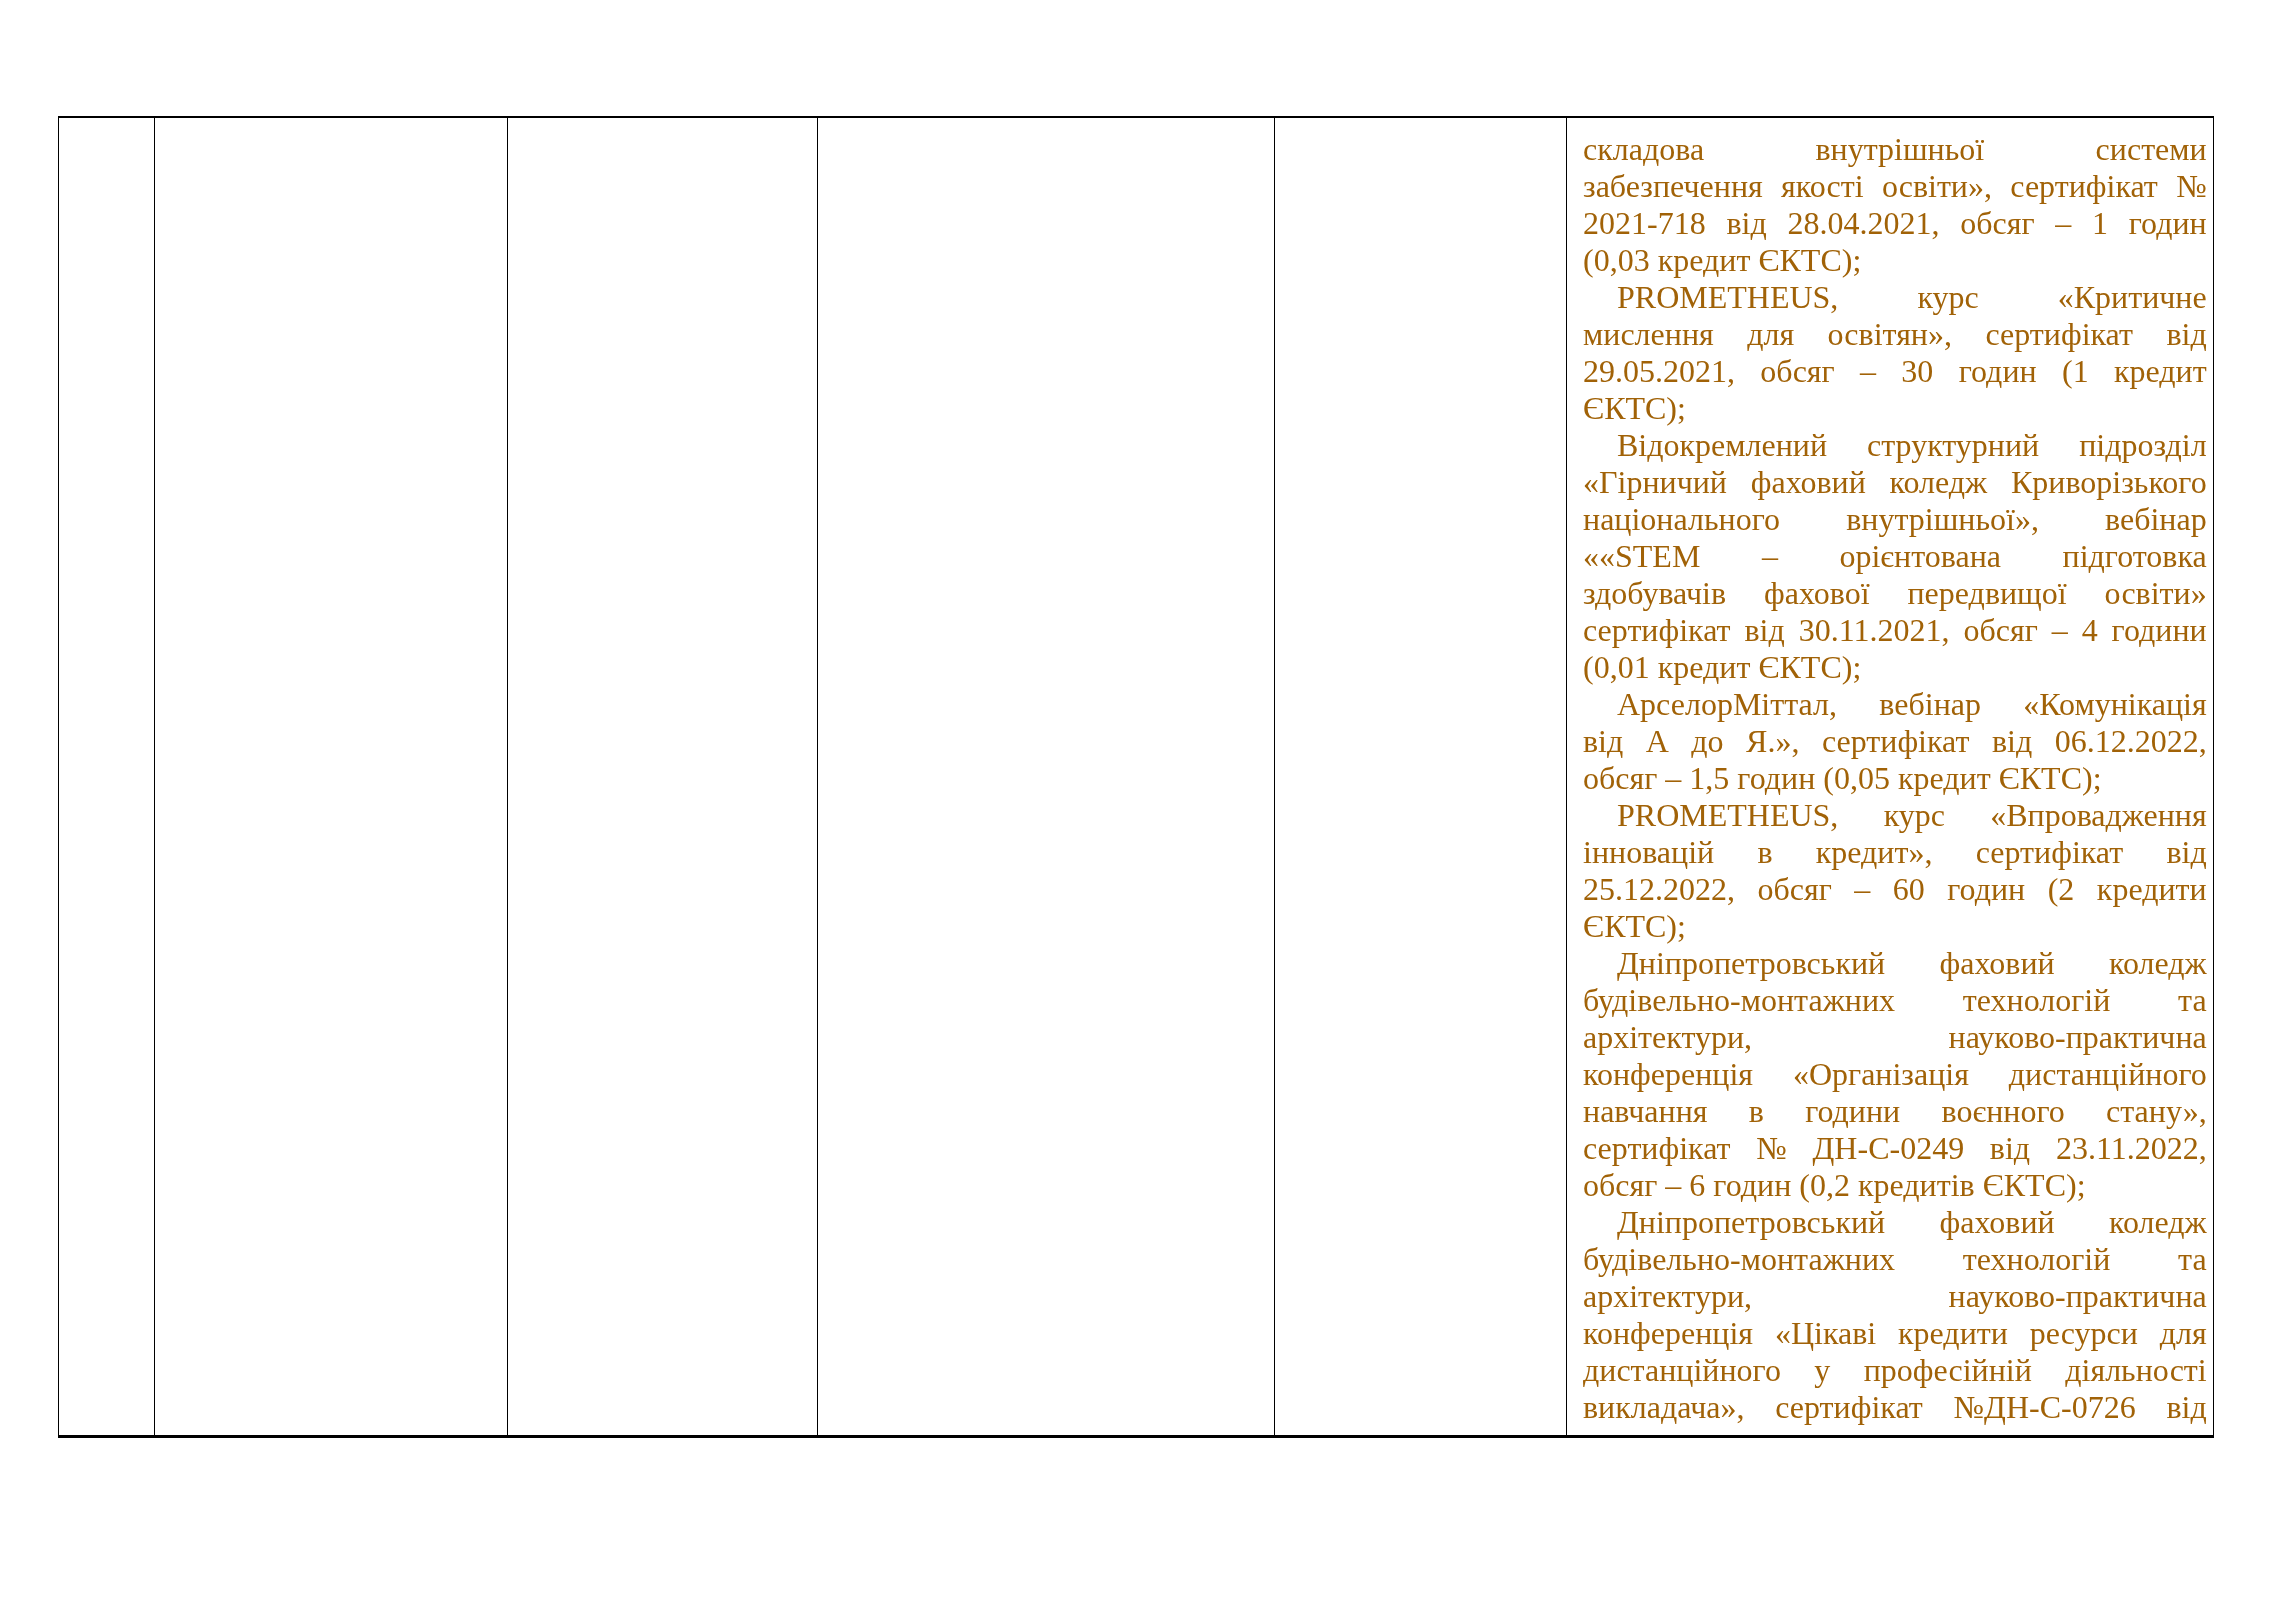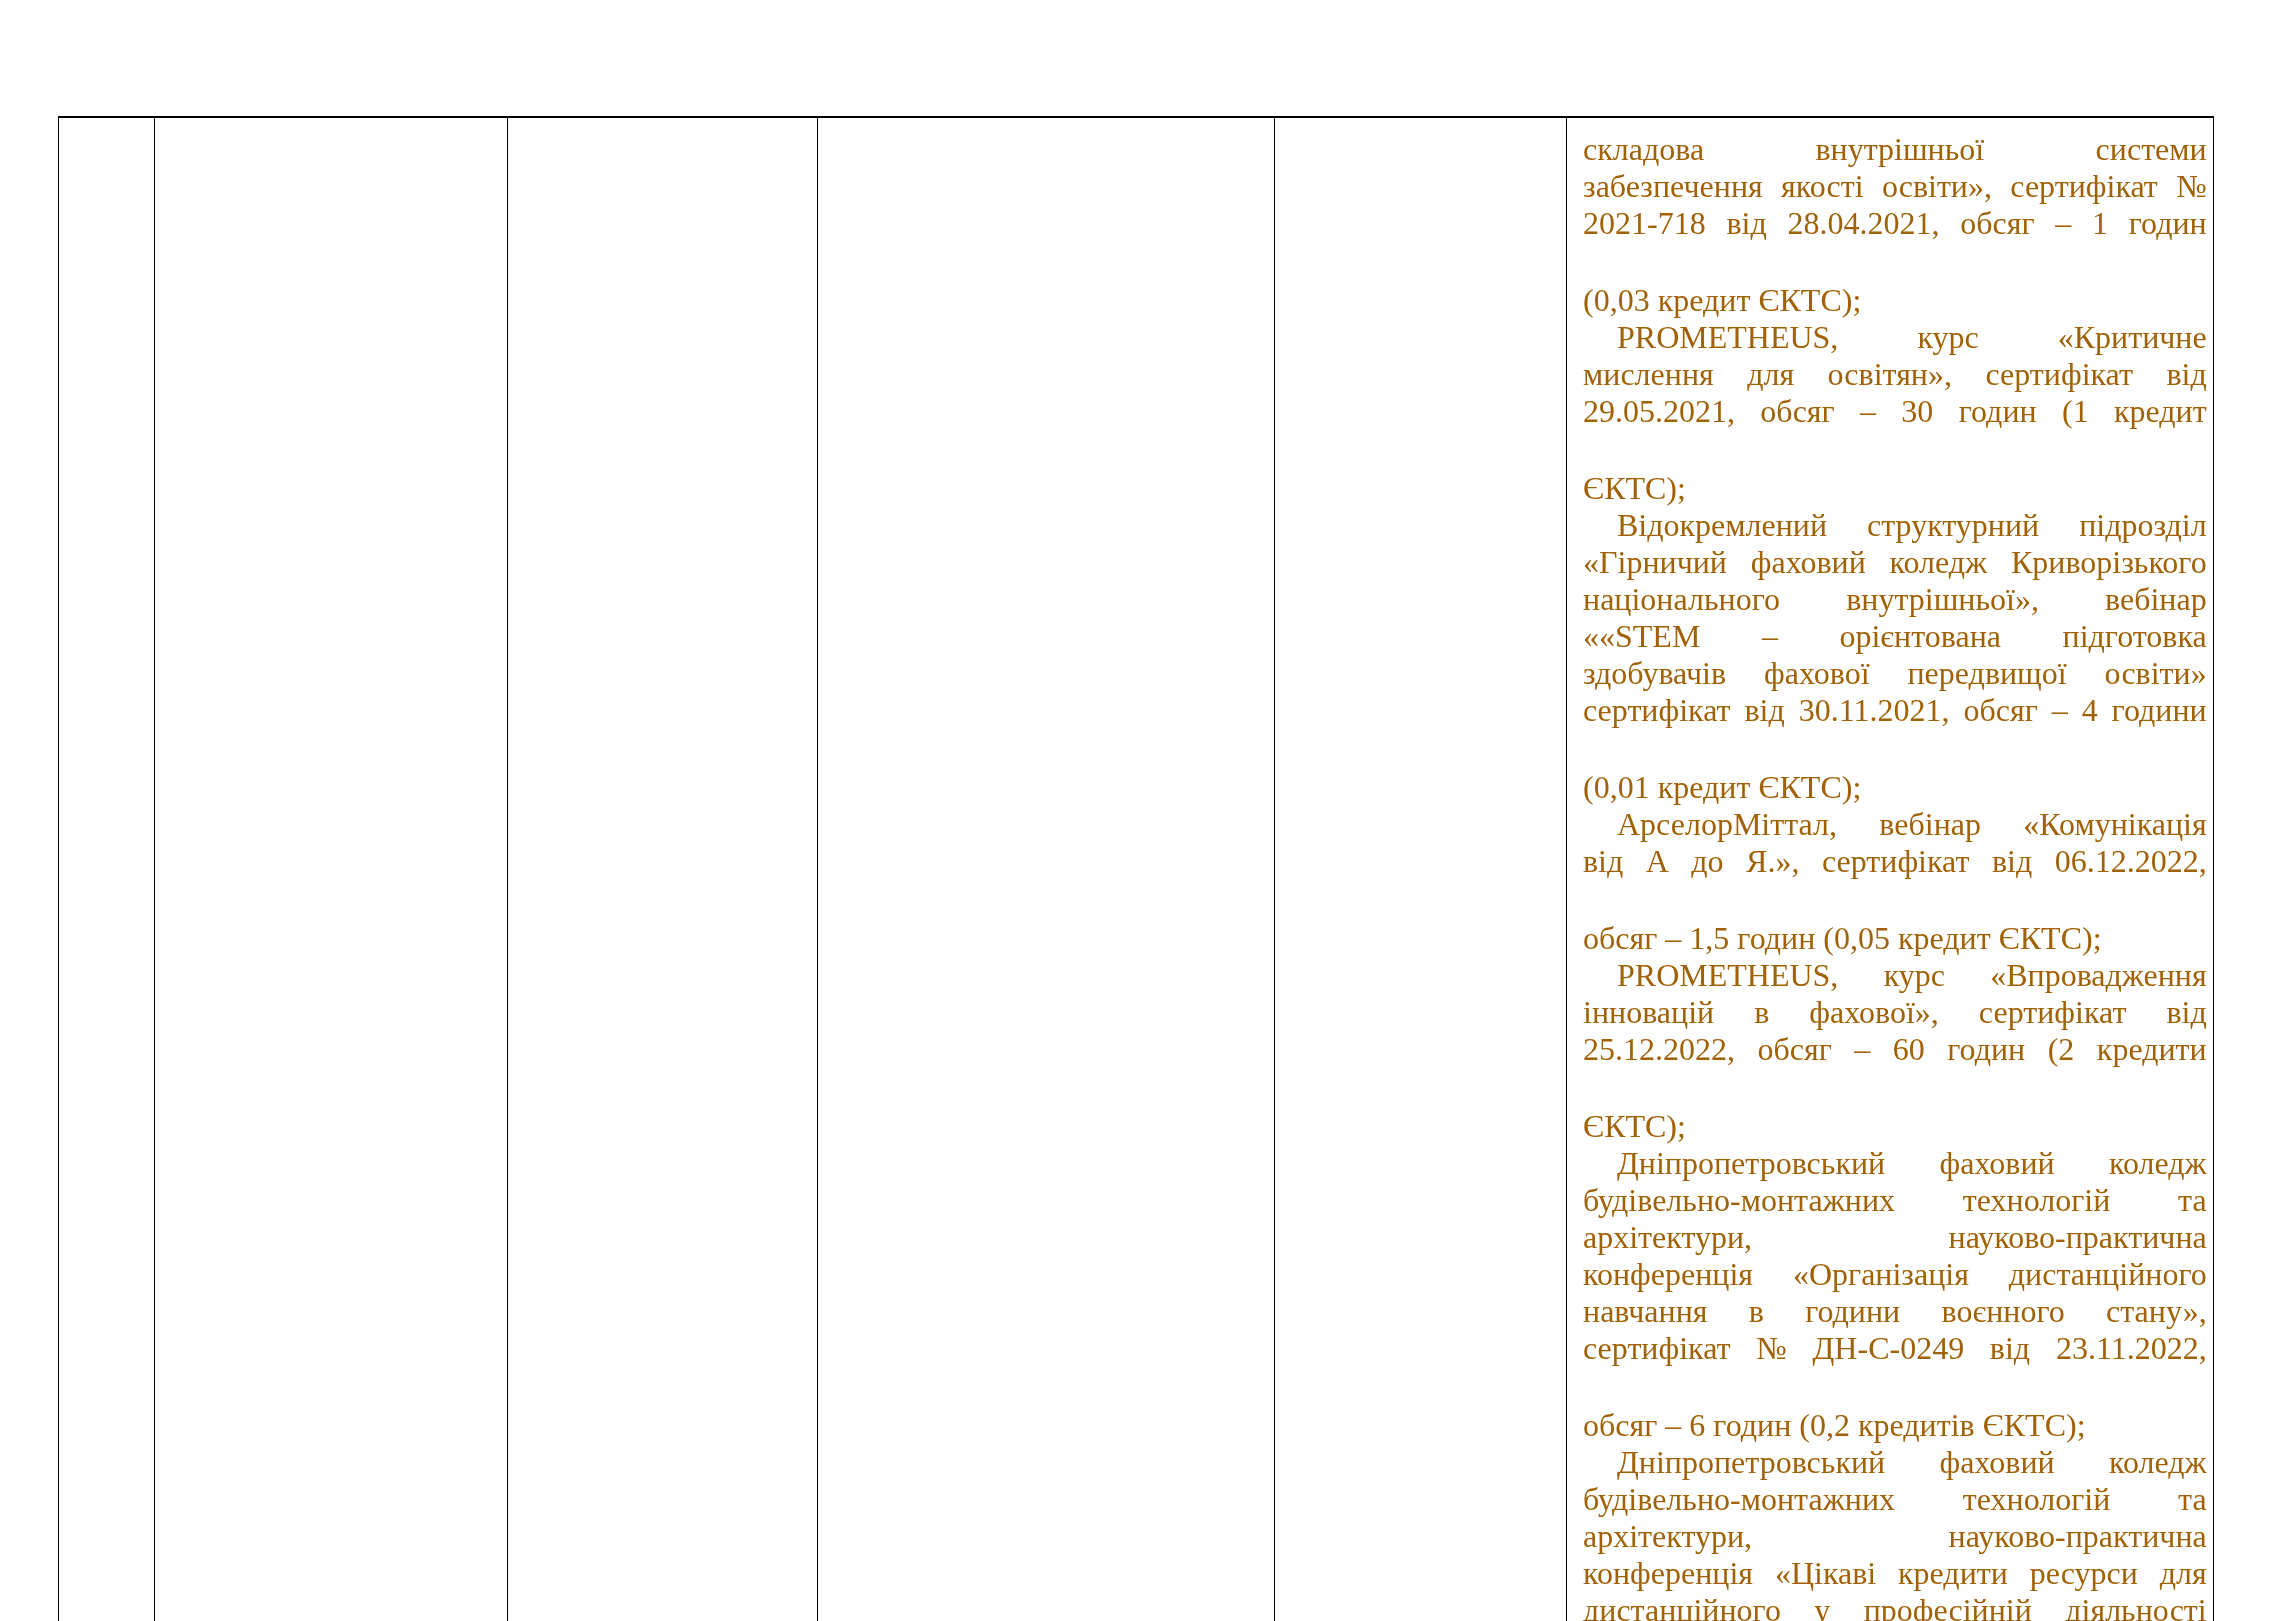--- a/index.html
+++ b/index.html
@@ -38,21 +38,21 @@
     color: #a16207;
   }
   .line {
     display: flex;
     justify-content: space-between;
     height: 37px;
     overflow: hidden;
     white-space: pre;
   }
   .line.indent { padding-left: 34px; gap: 8px; }
-  .line.end { justify-content: flex-start; gap: 8px; margin-top: 40px; }
+  .line.end { justify-content: flex-start; gap: 8px; }
   .line span { display: inline-block; }
 </style>
 </head>
 <body>
 
 <div id="page">
   <table id="doc-table">
     <colgroup>
       <col style="width:96px">
       <col style="width:353px">
@@ -82,21 +82,21 @@
               <div class="line"><span>«Гірничий</span><span>фаховий</span><span>коледж</span><span>Криворізького</span></div>
               <div class="line"><span>національного</span><span>внутрішньої»,</span><span>вебінар</span></div>
               <div class="line"><span>««STEM</span><span>–</span><span>орієнтована</span><span>підготовка</span></div>
               <div class="line"><span>здобувачів</span><span>фахової</span><span>передвищої</span><span>освіти»</span></div>
               <div class="line"><span>сертифікат</span><span>від</span><span>30.11.2021,</span><span>обсяг</span><span>–</span><span>4</span><span>години</span></div>
               <div class="line end"><span>(0,01</span><span>кредит</span><span>ЄКТС);</span></div>
               <div class="line indent"><span>АрселорМіттал,</span><span>вебінар</span><span>«Комунікація</span></div>
               <div class="line"><span>від</span><span>А</span><span>до</span><span>Я.»,</span><span>сертифікат</span><span>від</span><span>06.12.2022,</span></div>
               <div class="line end"><span>обсяг</span><span>–</span><span>1,5</span><span>годин</span><span>(0,05</span><span>кредит</span><span>ЄКТС);</span></div>
               <div class="line indent"><span>PROMETHEUS,</span><span>курс</span><span>«Впровадження</span></div>
-              <div class="line"><span>інновацій</span><span>в</span><span>фахової»,</span><span>сертифікат</span><span>від</span></div>
+              <div class="line"><span>інновацій</span><span>в</span><span>кредит»,</span><span>сертифікат</span><span>від</span></div>
               <div class="line"><span>25.12.2022,</span><span>обсяг</span><span>–</span><span>60</span><span>годин</span><span>(2</span><span>кредити</span></div>
               <div class="line end"><span>ЄКТС);</span></div>
               <div class="line indent"><span>Дніпропетровський</span><span>фаховий</span><span>коледж</span></div>
               <div class="line"><span>будівельно-монтажних</span><span>технологій</span><span>та</span></div>
               <div class="line"><span>архітектури,</span><span>науково-практична</span></div>
               <div class="line"><span>конференція</span><span>«Організація</span><span>дистанційного</span></div>
               <div class="line"><span>навчання</span><span>в</span><span>години</span><span>воєнного</span><span>стану»,</span></div>
               <div class="line"><span>сертифікат</span><span>№</span><span>ДН-С-0249</span><span>від</span><span>23.11.2022,</span></div>
               <div class="line end"><span>обсяг</span><span>–</span><span>6</span><span>годин</span><span>(0,2</span><span>кредитів</span><span>ЄКТС);</span></div>
               <div class="line indent"><span>Дніпропетровський</span><span>фаховий</span><span>коледж</span></div>

